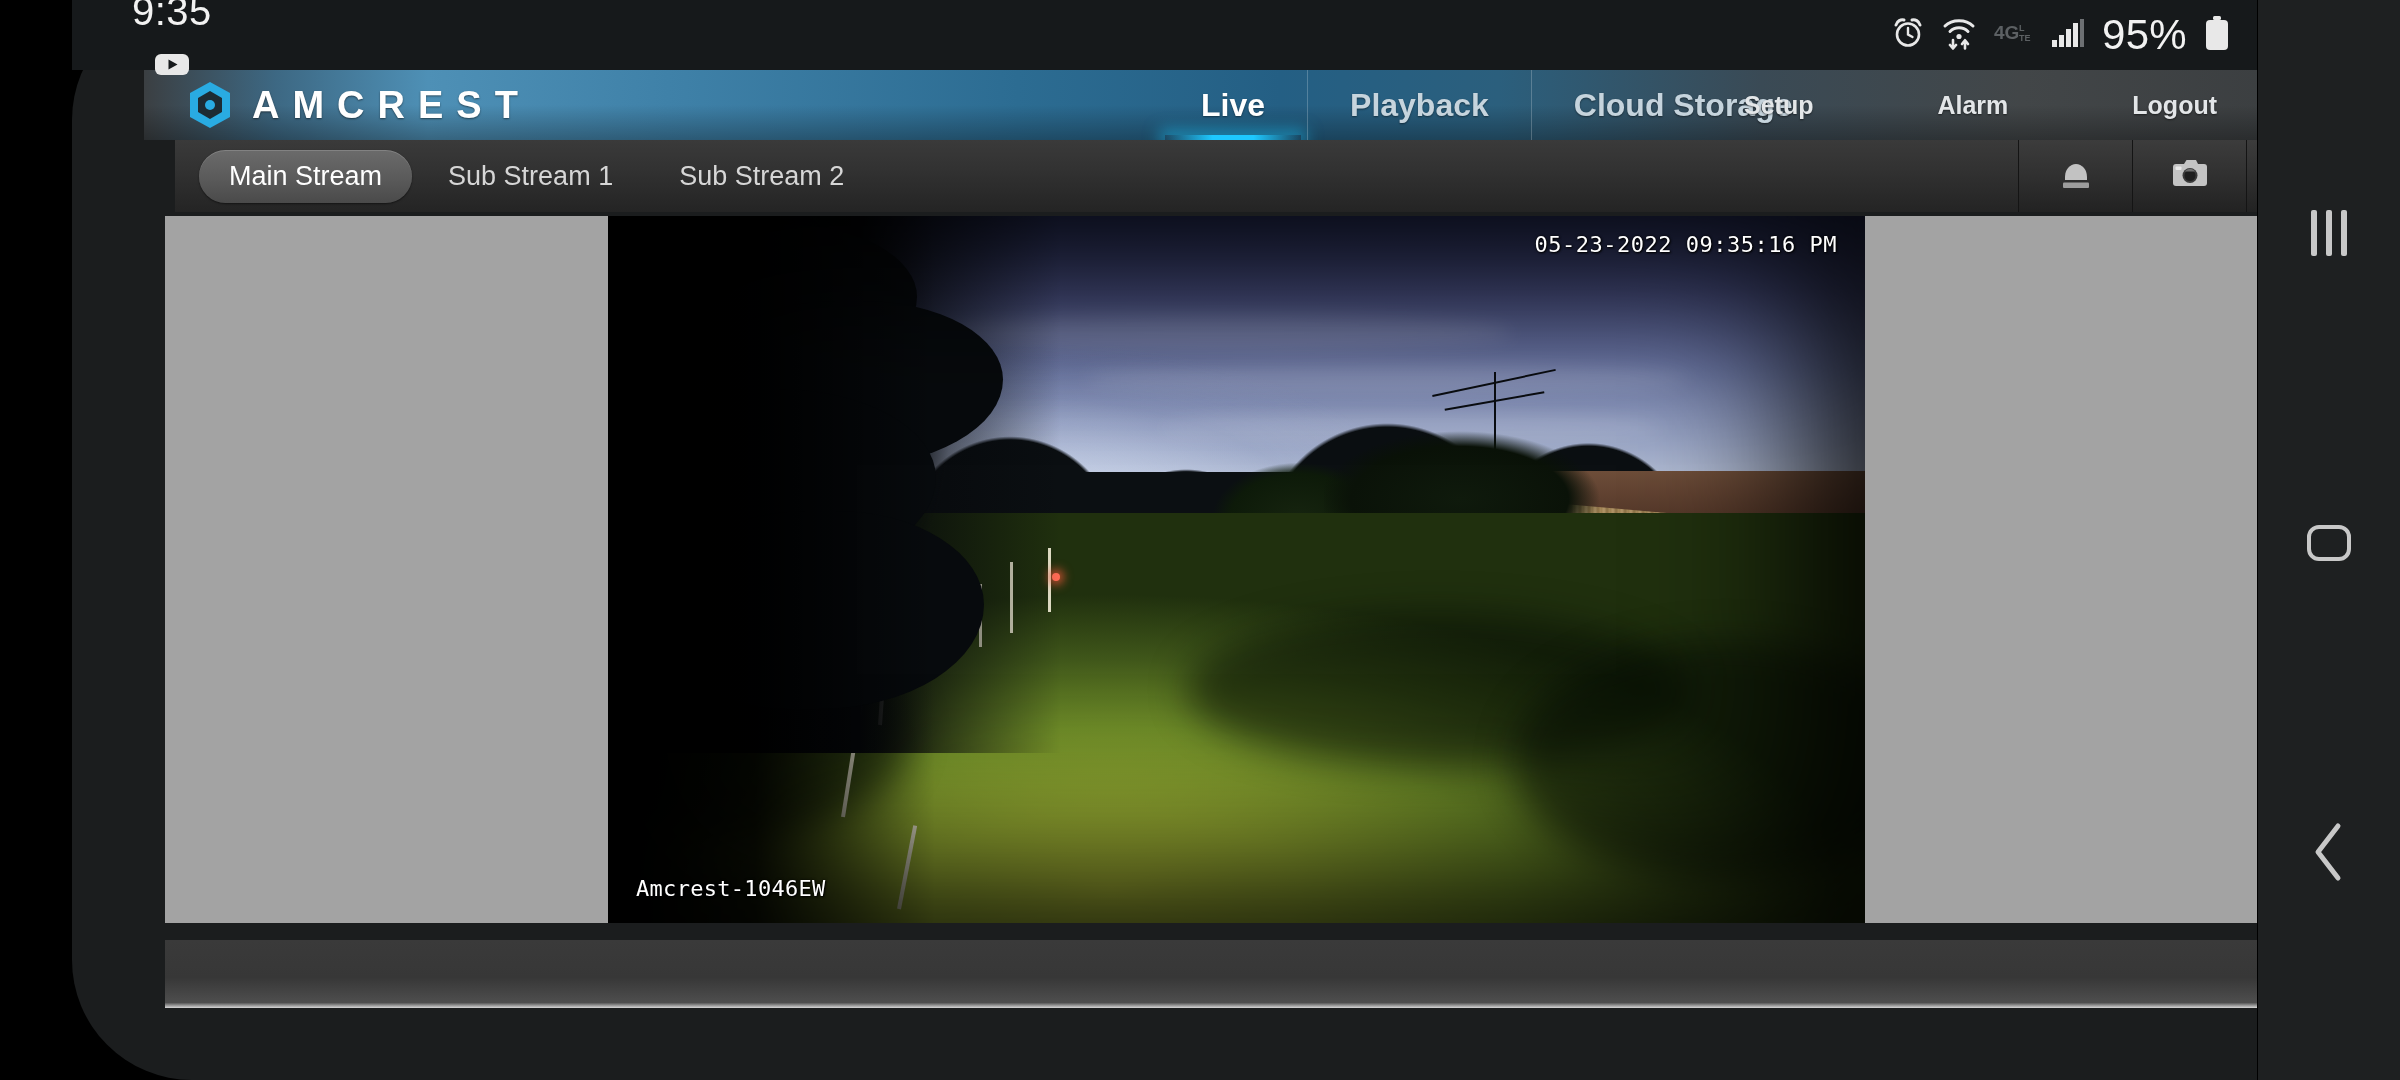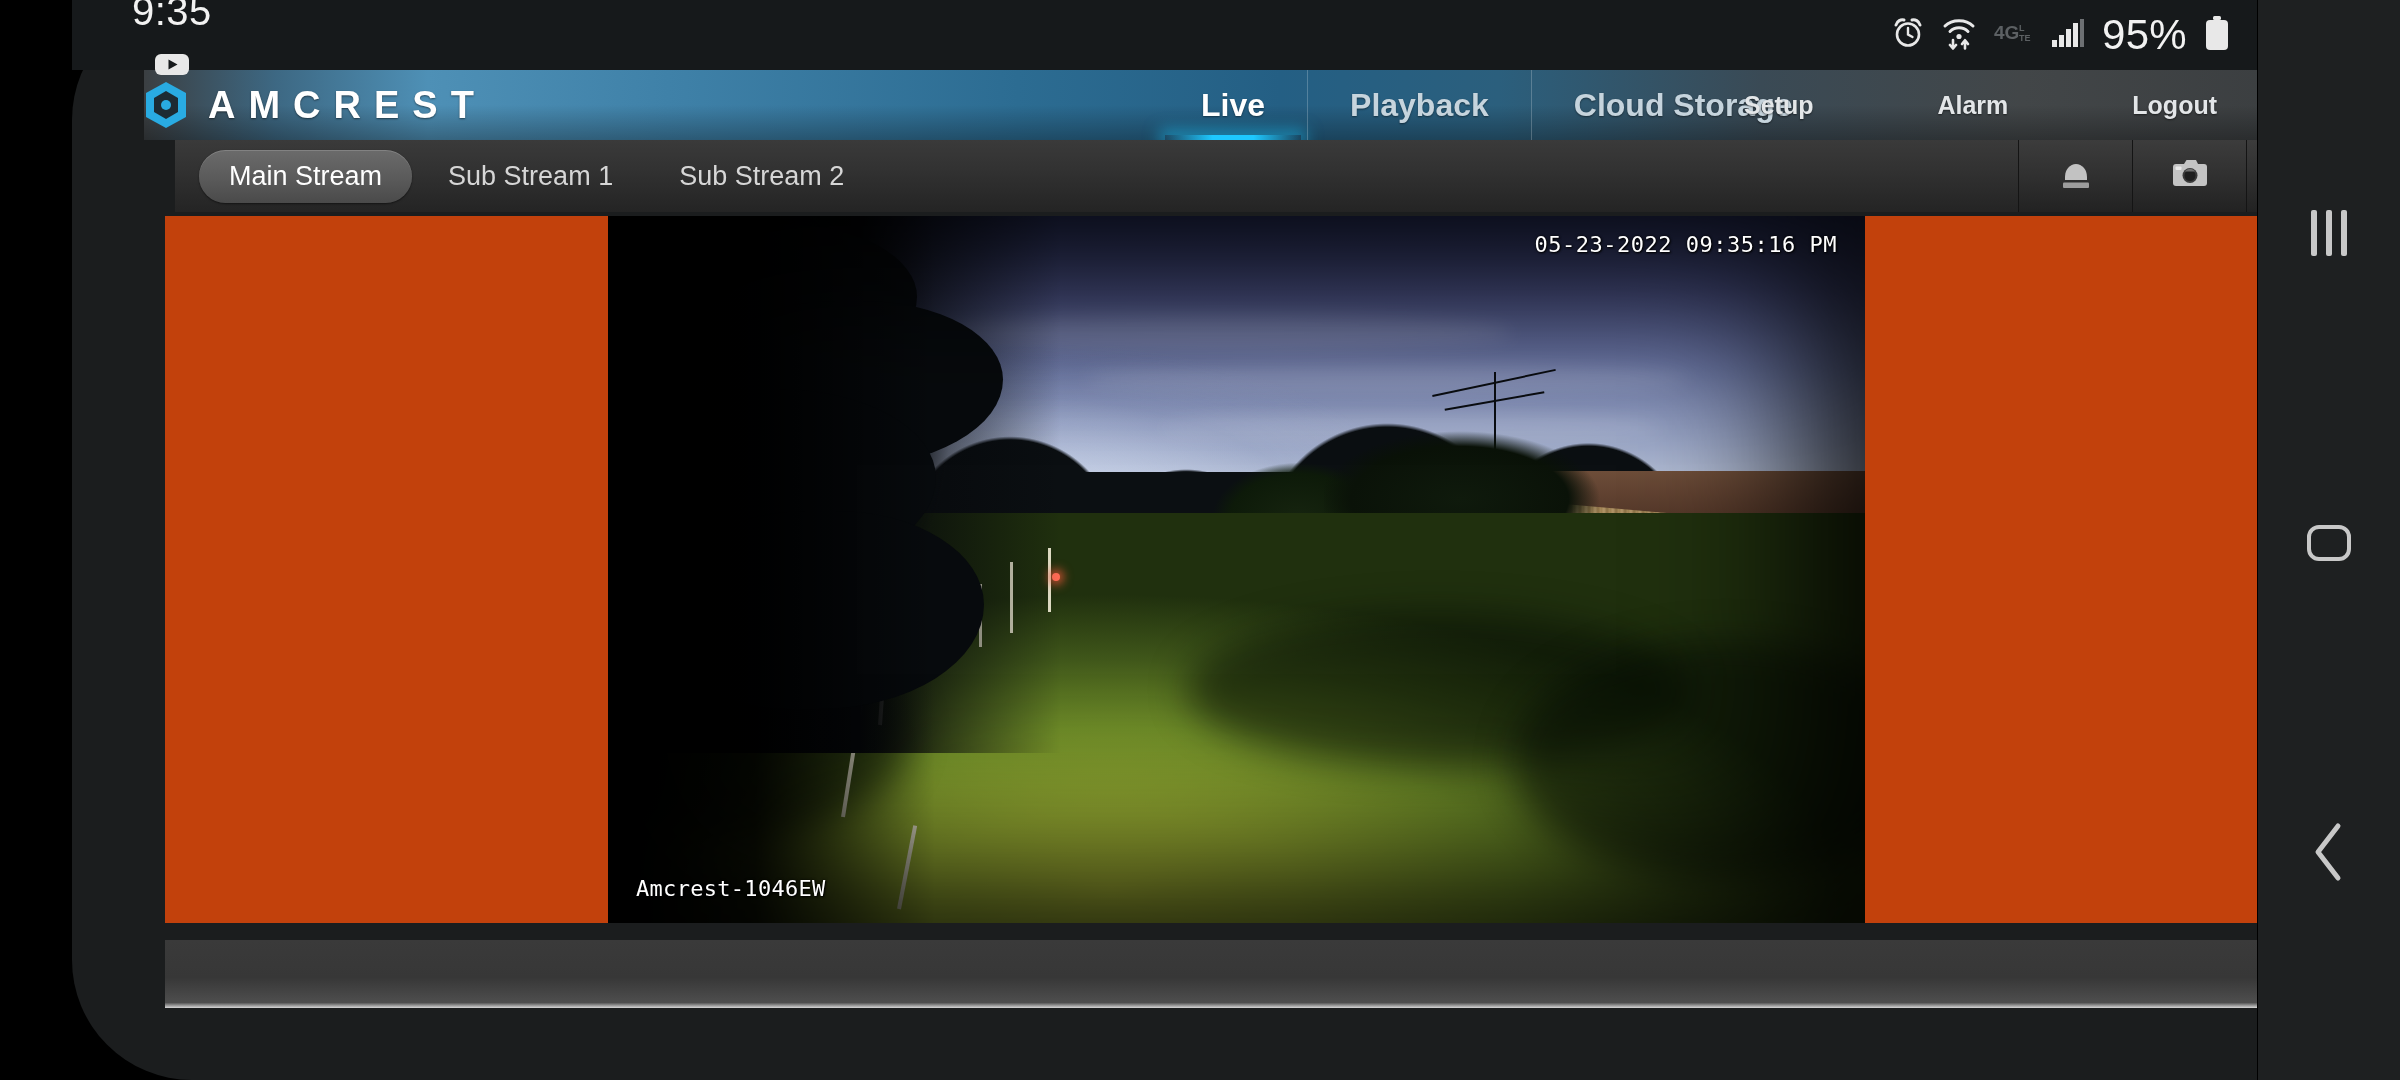--- a/index.html
+++ b/index.html
@@ -48,21 +48,21 @@
     z-index: 5;
     overflow: hidden;
   }
   #app-header:after {
     content:""; position:absolute; left:0; right:0; bottom:0; height:50%;
     background: linear-gradient(to bottom, rgba(0,0,0,0) 0%, rgba(0,0,0,.30) 100%);
     pointer-events:none;
   }
   #logo-block {
     display: flex; align-items: center; gap: 20px;
-    position: relative; z-index: 2;
+    padding-left: 44px; position: relative; z-index: 2;
   }
   #logo-mark { width: 44px; height: 48px; flex: 0 0 auto; }
   #logo-word {
     color: #ffffff; font-size: 38px; font-weight: 600;
     letter-spacing: 13px; text-shadow: 0 1px 2px rgba(0,0,0,.5);
   }
   #nav-center {
     position: absolute; left: 1015px; top: 0; height: 100%;
     display: flex; align-items: center; z-index: 2;
   }
@@ -108,21 +108,21 @@
   #stream-actions { margin-left: auto; display: flex; align-items: stretch; height: 72px; }
   .action-btn {
     width: 114px; display: flex; align-items: center; justify-content: center;
     border-left: 1px solid #141414;
     background: linear-gradient(to bottom, #3c3c3c 0%, #303030 50%, #222 100%);
   }
 
   
   #video-panel {
     position: absolute; left: 93px; top: 216px; width: 2143px; height: 707px;
-    background: #c2410c; overflow: hidden; z-index: 4;
+    background: #a3a3a3; overflow: hidden; z-index: 4;
   }
   #video-frame {
     position: absolute; left: 443px; top: 0; width: 1257px; height: 707px;
     overflow: hidden; background: #05070c;
   }
   
   .sky {
     position: absolute; left: 0; top: 0; width: 100%; height: 47%;
     background:
       radial-gradient(ellipse 42% 78% at 33% 100%, rgba(255,255,255,.92) 0%, rgba(215,225,245,.55) 28%, rgba(150,165,205,.12) 58%, rgba(0,0,0,0) 80%),

